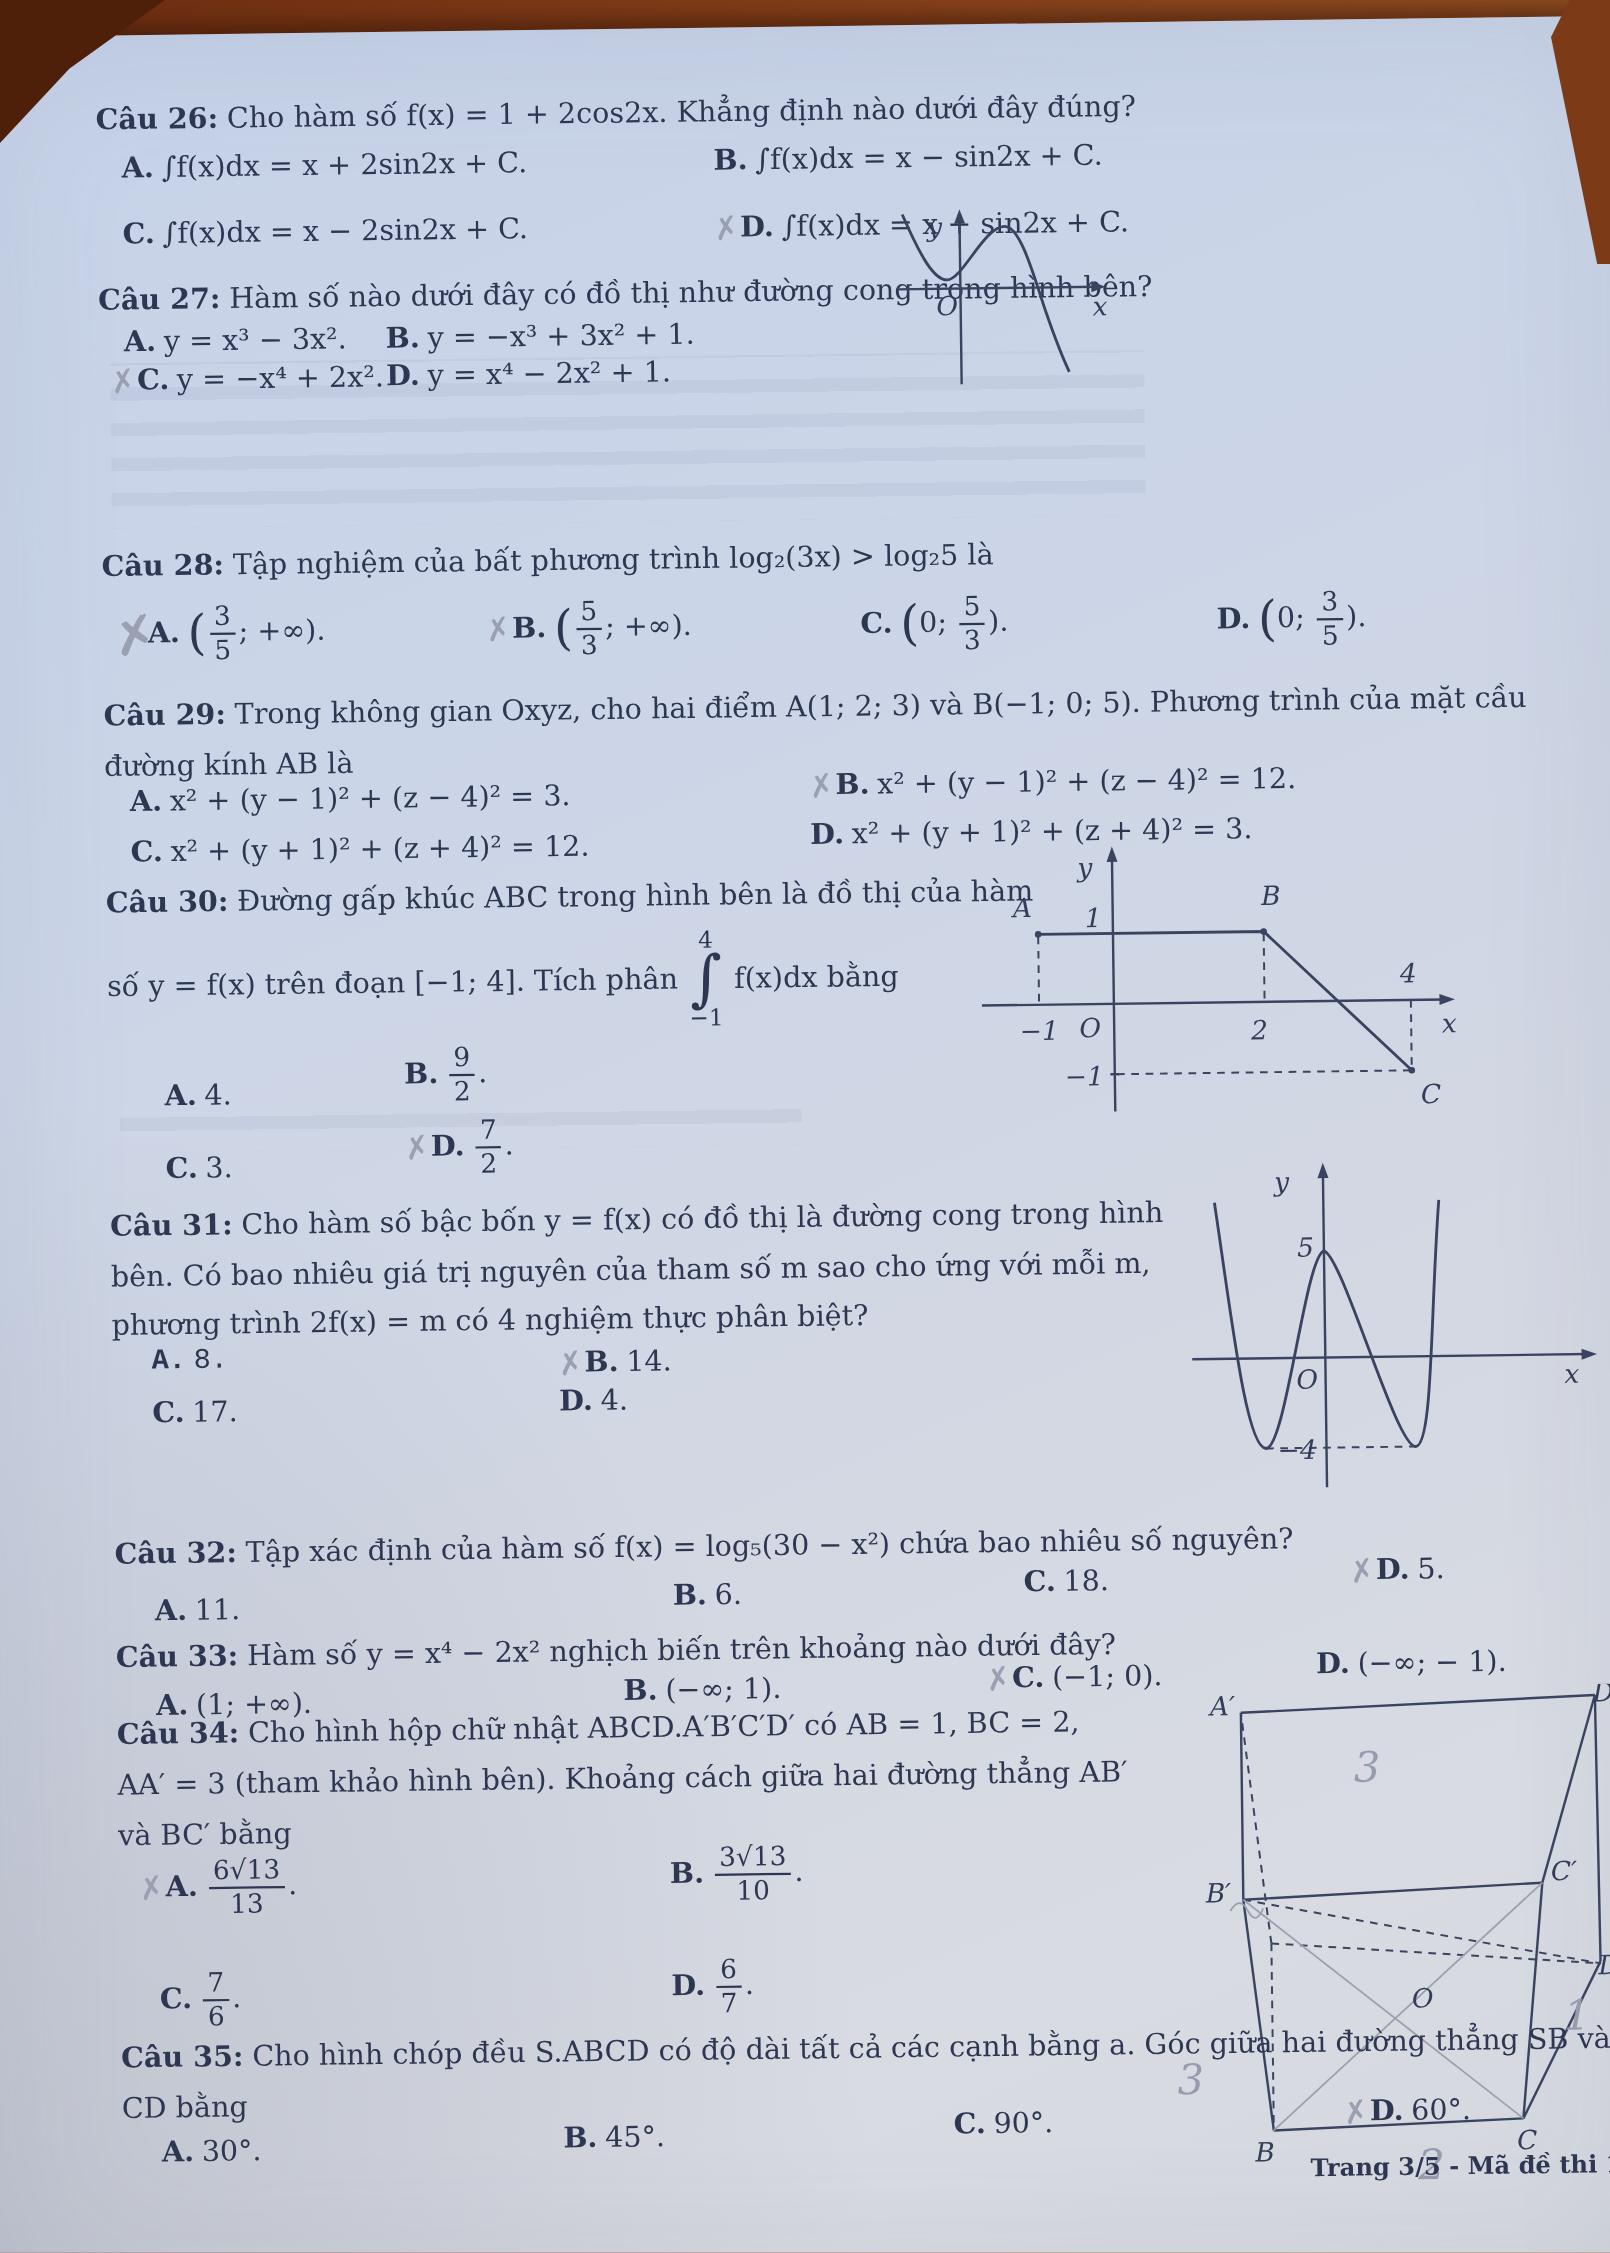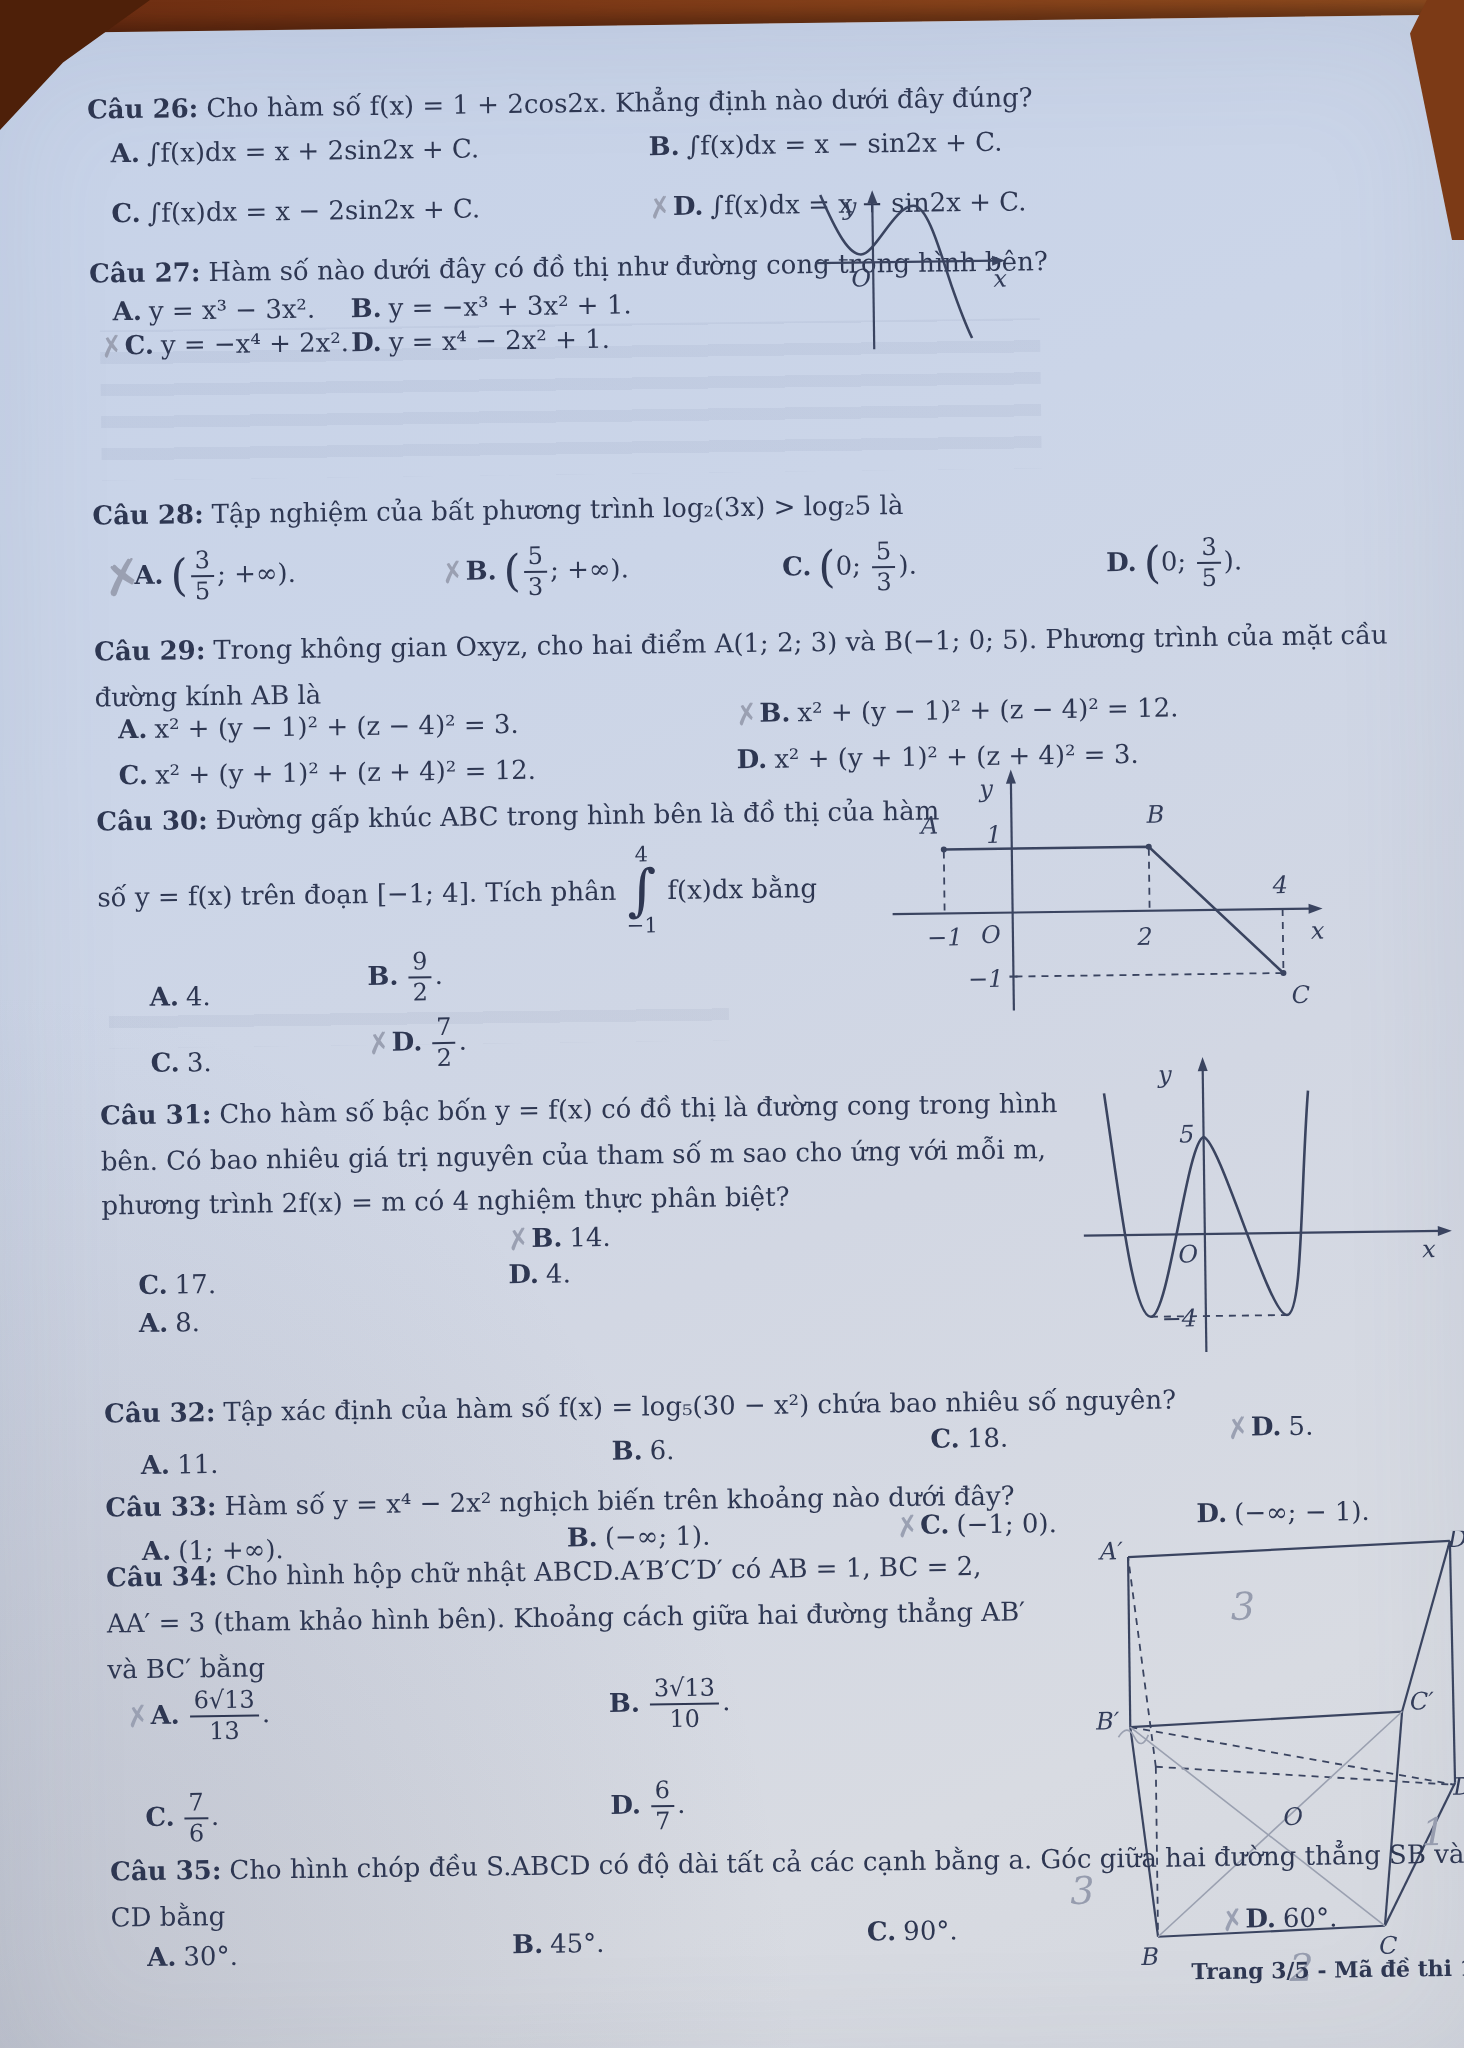--- a/index.html
+++ b/index.html
@@ -141,21 +141,21 @@
       <text x="120" y="82" text-anchor="end" font-style="normal">1</text>
       <text x="62" y="184" text-anchor="middle" font-style="normal">−1</text>
       <text x="262" y="186" text-anchor="middle" font-style="normal">2</text>
       <text x="398" y="136" text-anchor="middle" font-style="normal">4</text>
       <text x="120" y="226" text-anchor="end" font-style="normal">−1</text>
     </svg>
 
     <div class="abs stem" style="left:100px;top:1100px;"><b class="qnum">Câu 31:</b><span>Cho hàm số bậc bốn y = f(x) có đồ thị là đường cong trong hình</span></div>
     <div class="abs stem" style="left:100px;top:1146px;"><span>bên. Có bao nhiêu giá trị nguyên của tham số m sao cho ứng với mỗi m,</span></div>
     <div class="abs stem" style="left:100px;top:1190px;"><span>phương trình 2f(x) = m có 4 nghiệm thực phân biệt?</span></div>
-    <div class="abs opt" style="left:135px;top:1308px;"><span class="mark"></span><b class="olab">A.</b><span>8.</span></div>
+    <div class="abs opt" style="left:135px;top:1222px;font-family:Liberation Mono, monospace;"><span class="mark"></span><b class="olab">A.</b><span>8.</span></div>
     <div class="abs opt" style="left:505px;top:1228px;"><span class="mark">✗</span><b class="olab">B.</b><span>14.</span></div>
     <div class="abs opt" style="left:135px;top:1270px;"><span class="mark"></span><b class="olab">C.</b><span>17.</span></div>
     <div class="abs opt" style="left:505px;top:1264px;"><span class="mark"></span><b class="olab">D.</b><span>4.</span></div>
 
     <svg class="abs" style="left:1068px;top:1058px;" width="396" height="322" viewBox="0 0 396 322">
       <line class="ax" x1="14" y1="190" x2="372" y2="190"></line>
         <path class="arr" d="M382,190 l-14,-5 v10 z"></path>
       <line class="ax" x1="135" y1="308" x2="135" y2="22"></line>
         <path class="arr" d="M135,13 l-5,14 h10 z"></path>
       <path class="cv" d="M36,48 C50,150 62,272 80,272 C98,272 118,98 135,93 C152,98 198,272 216,272 C232,272 231,150 240,48"></path>

